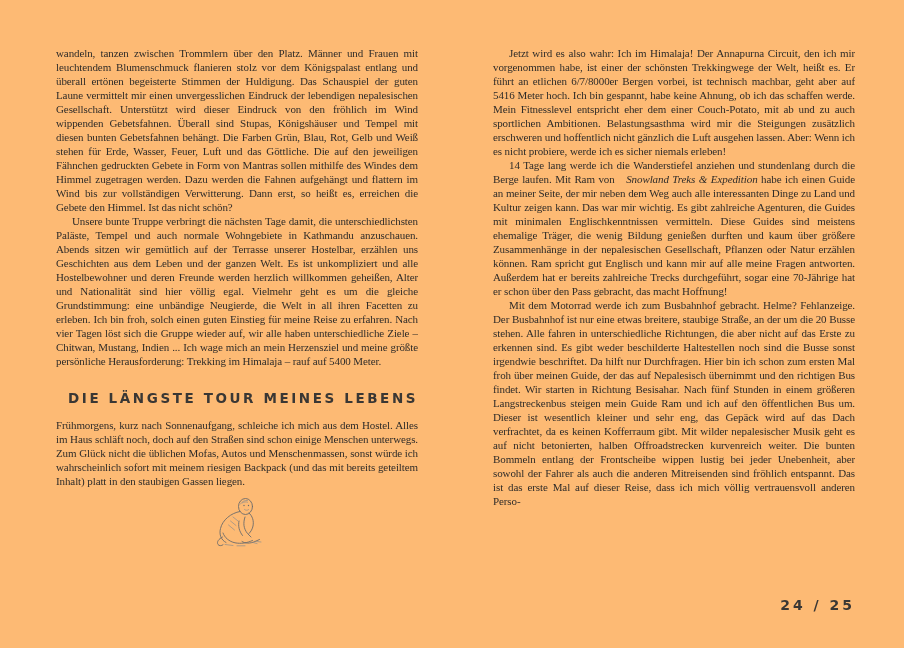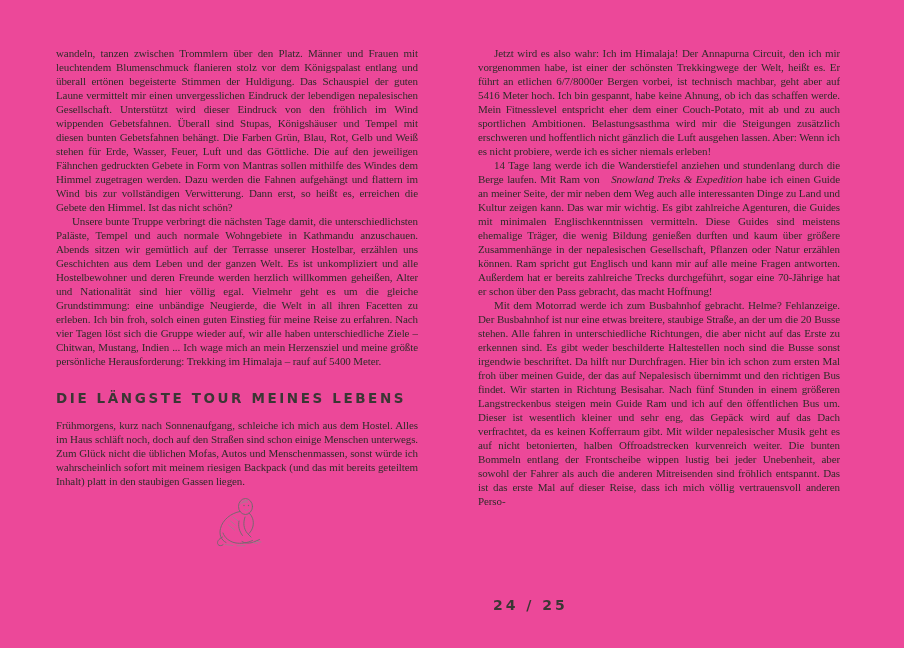--- a/index.html
+++ b/index.html
@@ -11,66 +11,66 @@
     width: 904px;
     height: 648px;
     position: relative;
     overflow: hidden;
     font-family: "Liberation Serif", "DejaVu Serif", serif;
     color: #2f2c29;
   }
   .page-spread {
     position: absolute;
     inset: 0;
-    background: #ec4899;
+    background: #fdba74;
   }
   .text-col {
     position: absolute;
     top: 46px;
     width: 362px;
     font-size: 11px;
     line-height: 14px;
     letter-spacing: -0.1px;
     text-align: justify;
     hyphens: auto;
     -webkit-hyphens: auto;
   }
   .col-left  { left: 56px;  height: 596px; overflow: hidden; }
-  .col-right { left: 478px; height: 548px; overflow: hidden; }
+  .col-right { left: 493px; height: 548px; overflow: hidden; }
   .text-col p {
     margin: 0;
     padding: 0;
   }
   .text-col p.indent { text-indent: 16px; }
   .section-heading {
     font-family: "DejaVu Sans", "Liberation Sans", sans-serif;
     font-weight: bold;
     font-size: 13.5px;
     letter-spacing: 2.6px;
     color: #3a3734;
-    margin: 23px 0 13px 0;
+    margin: 23px 0 13px 12px;
     text-align: left;
     text-transform: uppercase;
     white-space: nowrap;
   }
   .italic { font-style: italic; margin-left: 8px; }
   .illustration-wrap {
     margin-top: 9px;
     text-align: center;
   }
   .illustration-wrap svg {
     display: inline-block;
     vertical-align: top;
   }
   .page-number {
     position: absolute;
     left: 493px;
     width: 362px;
     top: 597px;
-    text-align: left;
+    text-align: right;
     font-family: "DejaVu Sans", "Liberation Sans", sans-serif;
     font-weight: bold;
     font-size: 14px;
     letter-spacing: 3px;
     color: #3a3734;
   }
   .mk { stroke: #6b6b6b; stroke-width: 0.9; fill: none; stroke-linecap: round; stroke-linejoin: round; }
   .mk-light { stroke: #8d8d8d; stroke-width: 0.7; fill: none; stroke-linecap: round; }
 </style>
 </head>

